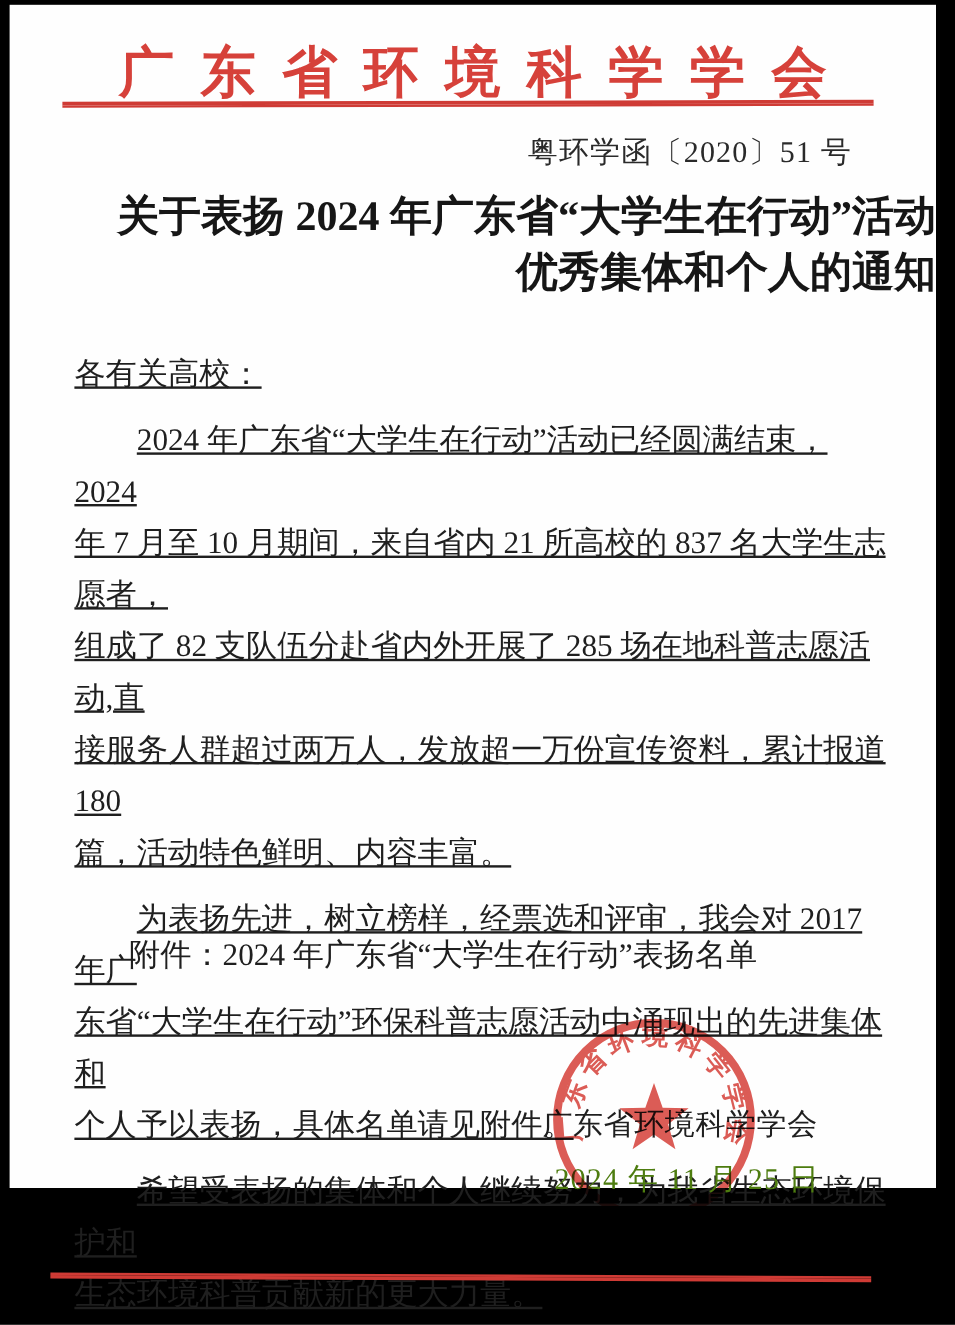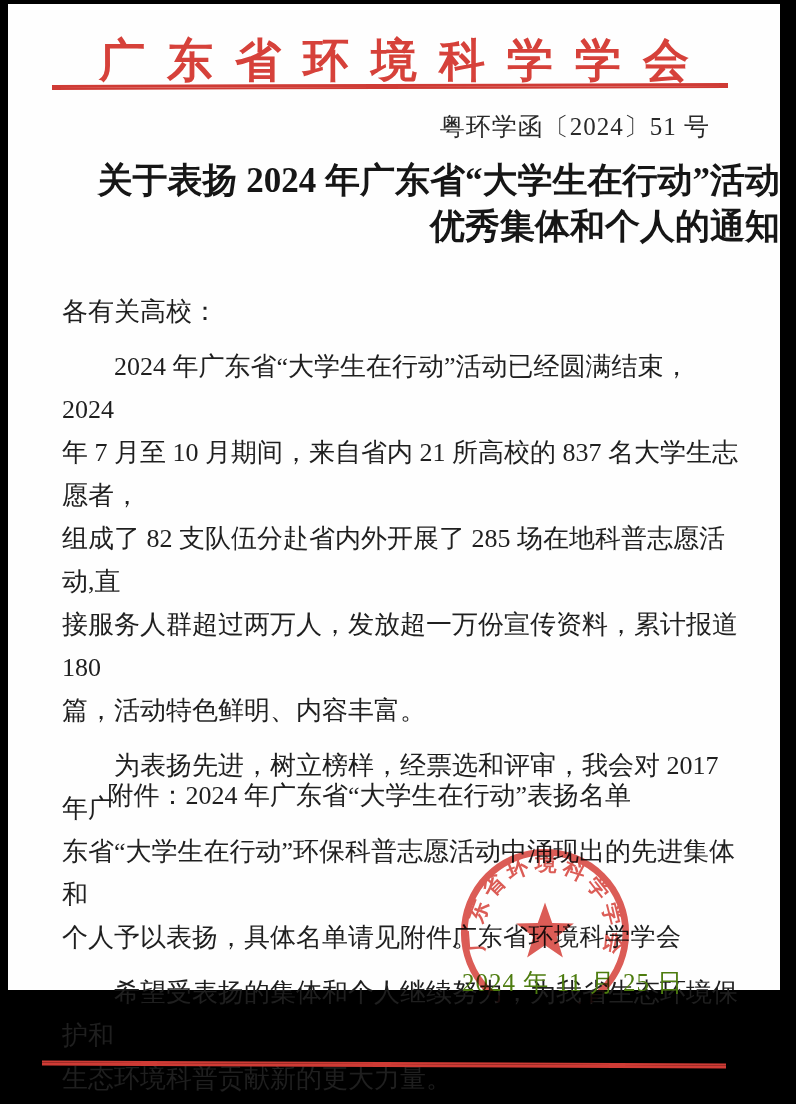--- a/index.html
+++ b/index.html
@@ -56,21 +56,21 @@
     white-space: pre-line;
   }
   
   .body-block {
     position: absolute;
     top: 286px; left: 54px; width: 678px;
     font-size: 26px;
     color: #1f1f1f;
     line-height: 43px;
   }
-  .body-block p { white-space: pre-line; }
+  .body-block p { white-space: pre-line; text-decoration: underline; }
   .body-block p.indent { text-indent: 2em; margin-top: 12px; }
   .attachment-line {
     position: absolute;
     top: 774px; left: 54px; width: 678px;
     font-size: 26px;
     color: #1f1f1f;
     text-indent: 1.75em;
     white-space: nowrap;
   }
   
@@ -117,21 +117,21 @@
 </style>
 </head>
 <body>
 
 <div class="page">
 
   <div class="org-name">广东省环境科学学会</div>
 
   <div class="top-rule"></div>
 
-  <div class="doc-number">粤环学函〔2024〕51 号</div>
+  <div class="doc-number">粤环学函〔2020〕51 号</div>
 
   <div class="doc-title">关于表扬 2024 年广东省“大学生在行动”活动
 优秀集体和个人的通知</div>
 
   <div class="body-block">
     <p>各有关高校：</p>
     <p class="indent">2024 年广东省“大学生在行动”活动已经圆满结束，2024
 年 7 月至 10 月期间，来自省内 21 所高校的 837 名大学生志愿者，
 组成了 82 支队伍分赴省内外开展了 285 场在地科普志愿活动,直
 接服务人群超过两万人，发放超一万份宣传资料，累计报道 180

